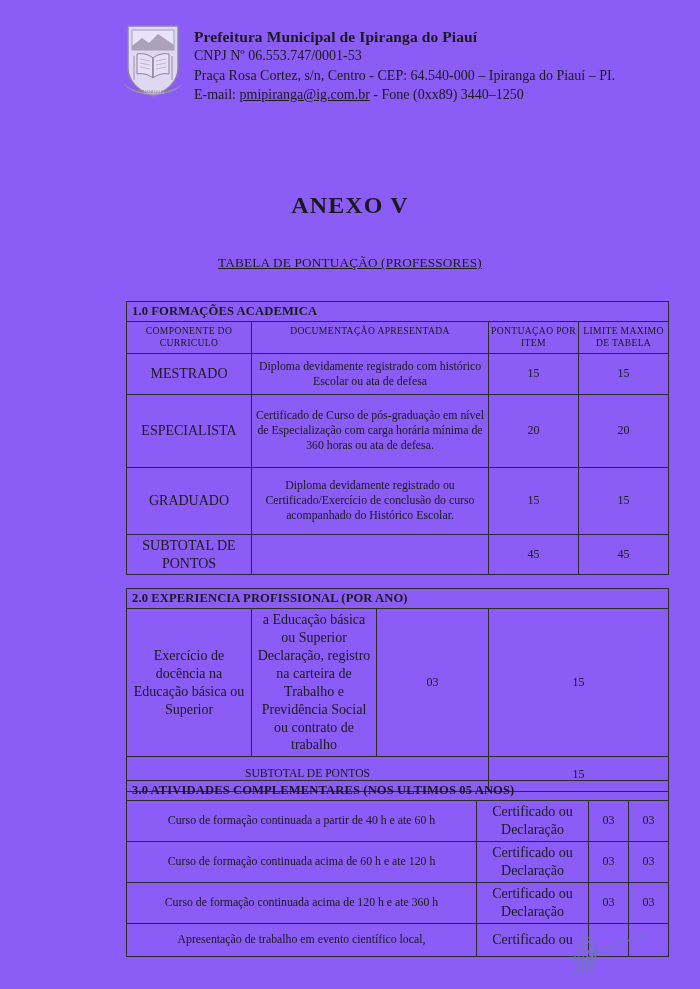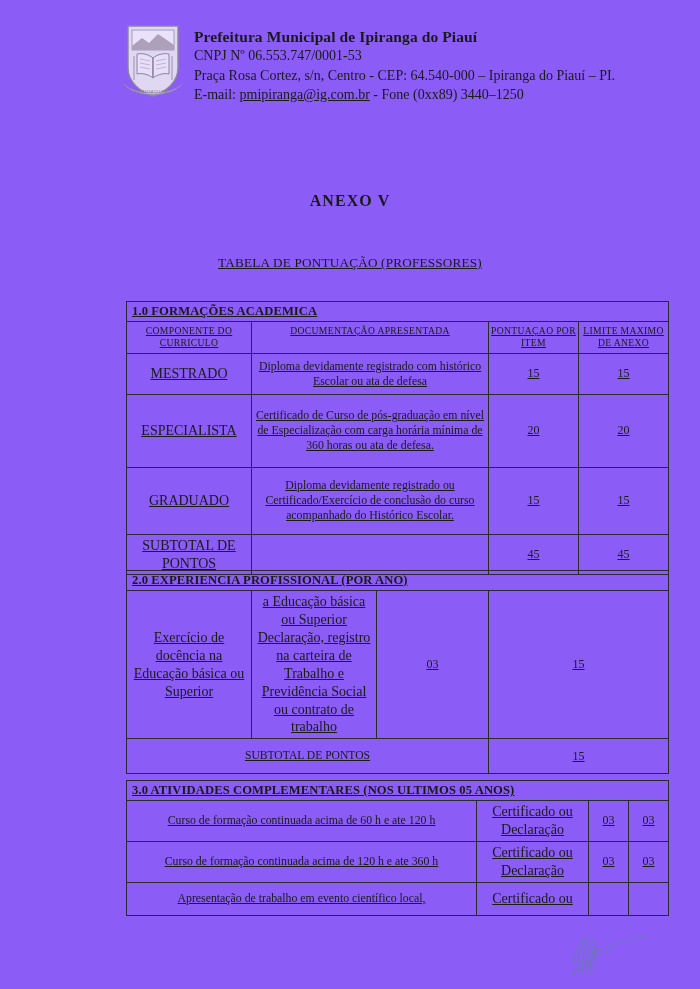--- a/index.html
+++ b/index.html
@@ -58,21 +58,21 @@
     text-decoration: underline;
   }
 
   
   .doc-title {
     position: absolute;
     left: 0;
     right: 0;
     top: 192px;
     text-align: center;
-    font-size: 16px;
+    font-size: 24px;
     font-weight: bold;
     letter-spacing: 1.1px;
   }
   .doc-subtitle {
     position: absolute;
     left: 0;
     right: 0;
     top: 255px;
     text-align: center;
     font-size: 13.2px;
@@ -81,21 +81,20 @@
   }
 
   
   .tbl {
     position: absolute;
     left: 126px;
     width: 542px;
     border-collapse: collapse;
     table-layout: fixed;
     font-size: 11.6px;
-    text-decoration: underline;
   }
   .tbl td, .tbl th {
     border: 1px solid #2b2b2b;
     padding: 2px 3px;
     vertical-align: middle;
     text-align: center;
     line-height: 1.28;
     font-weight: normal;
   }
   .section-head td {
@@ -118,21 +117,21 @@
     font-size: 14px;
   }
   .num {
     font-size: 12px;
   }
   .valign-bottom { vertical-align: bottom; margin-left: 16px; }
   .valign-top { vertical-align: top; }
   .left { text-align: left; padding-left: 6px; }
 
   #table-formacoes { top: 301px; }
-  #table-experiencia { top: 570px; }
+  #table-experiencia { top: 588px; }
   #table-atividades { top: 780px; padding-left: 28px; }
 
   .t1-r-mestrado td { height: 36px; }
   .t1-r-especialista td { height: 68px; margin-top: 47px; }
   .t1-r-graduado td { height: 62px; }
   .t1-r-subtotal td { height: 34px; }
 
   .t2-r-main td { height: 126px; }
   .t2-r-subtotal td { height: 30px; }
 
@@ -195,21 +194,21 @@
         <col style="width:90px">
     </colgroup>
     <tbody>
       <tr class="section-head">
         <td colspan="4">1.0 FORMAÇÕES ACADEMICA</td>
       </tr>
       <tr class="colhead">
         <td>COMPONENTE DO CURRICULO</td>
         <td>DOCUMENTAÇÃO APRESENTADA</td>
         <td>PONTUAÇAO POR ITEM</td>
-        <td>LIMITE MAXIMO DE ANEXO</td>
+        <td>LIMITE MAXIMO DE TABELA</td>
       </tr>
       <tr class="t1-r-mestrado">
         <td class="cap-cell valign-top">MESTRADO</td>
         <td class="cell-desc">Diploma devidamente registrado com histórico Escolar ou ata de defesa</td>
         <td class="num">15</td>
         <td class="num">15</td>
       </tr>
       <tr class="t1-r-especialista">
         <td class="cap-cell valign-top">ESPECIALISTA</td>
         <td class="cell-desc">Certificado de Curso de pós-graduação em nível de Especialização com carga horária mínima de 360 horas ou ata de defesa.</td>
@@ -258,20 +257,26 @@
   <table class="tbl" id="table-atividades">
     <colgroup>
       <col style="width:350px">
         <col style="width:112px">
         <col style="width:40px">
         <col style="width:40px">
     </colgroup>
     <tbody>
       <tr class="section-head">
         <td colspan="4">3.0 ATIVIDADES COMPLEMENTARES (NOS ULTIMOS 05 ANOS)</td>
+      </tr>
+      <tr class="t3-row">
+        <td class="cell-desc valign-top">Curso de formação continuada a partir de 40 h e ate 60 h</td>
+        <td class="cap-cell">Certificado ou Declaração</td>
+        <td class="num valign-bottom">03</td>
+        <td class="num valign-bottom">03</td>
       </tr>
       <tr class="t3-row">
         <td class="cell-desc valign-top">Curso de formação continuada acima de 60 h e ate 120 h</td>
         <td class="cap-cell">Certificado ou Declaração</td>
         <td class="num valign-bottom">03</td>
         <td class="num valign-bottom">03</td>
       </tr>
       <tr class="t3-row">
         <td class="cell-desc valign-top">Curso de formação continuada acima de 120 h e ate 360 h</td>
         <td class="cap-cell">Certificado ou Declaração</td>

